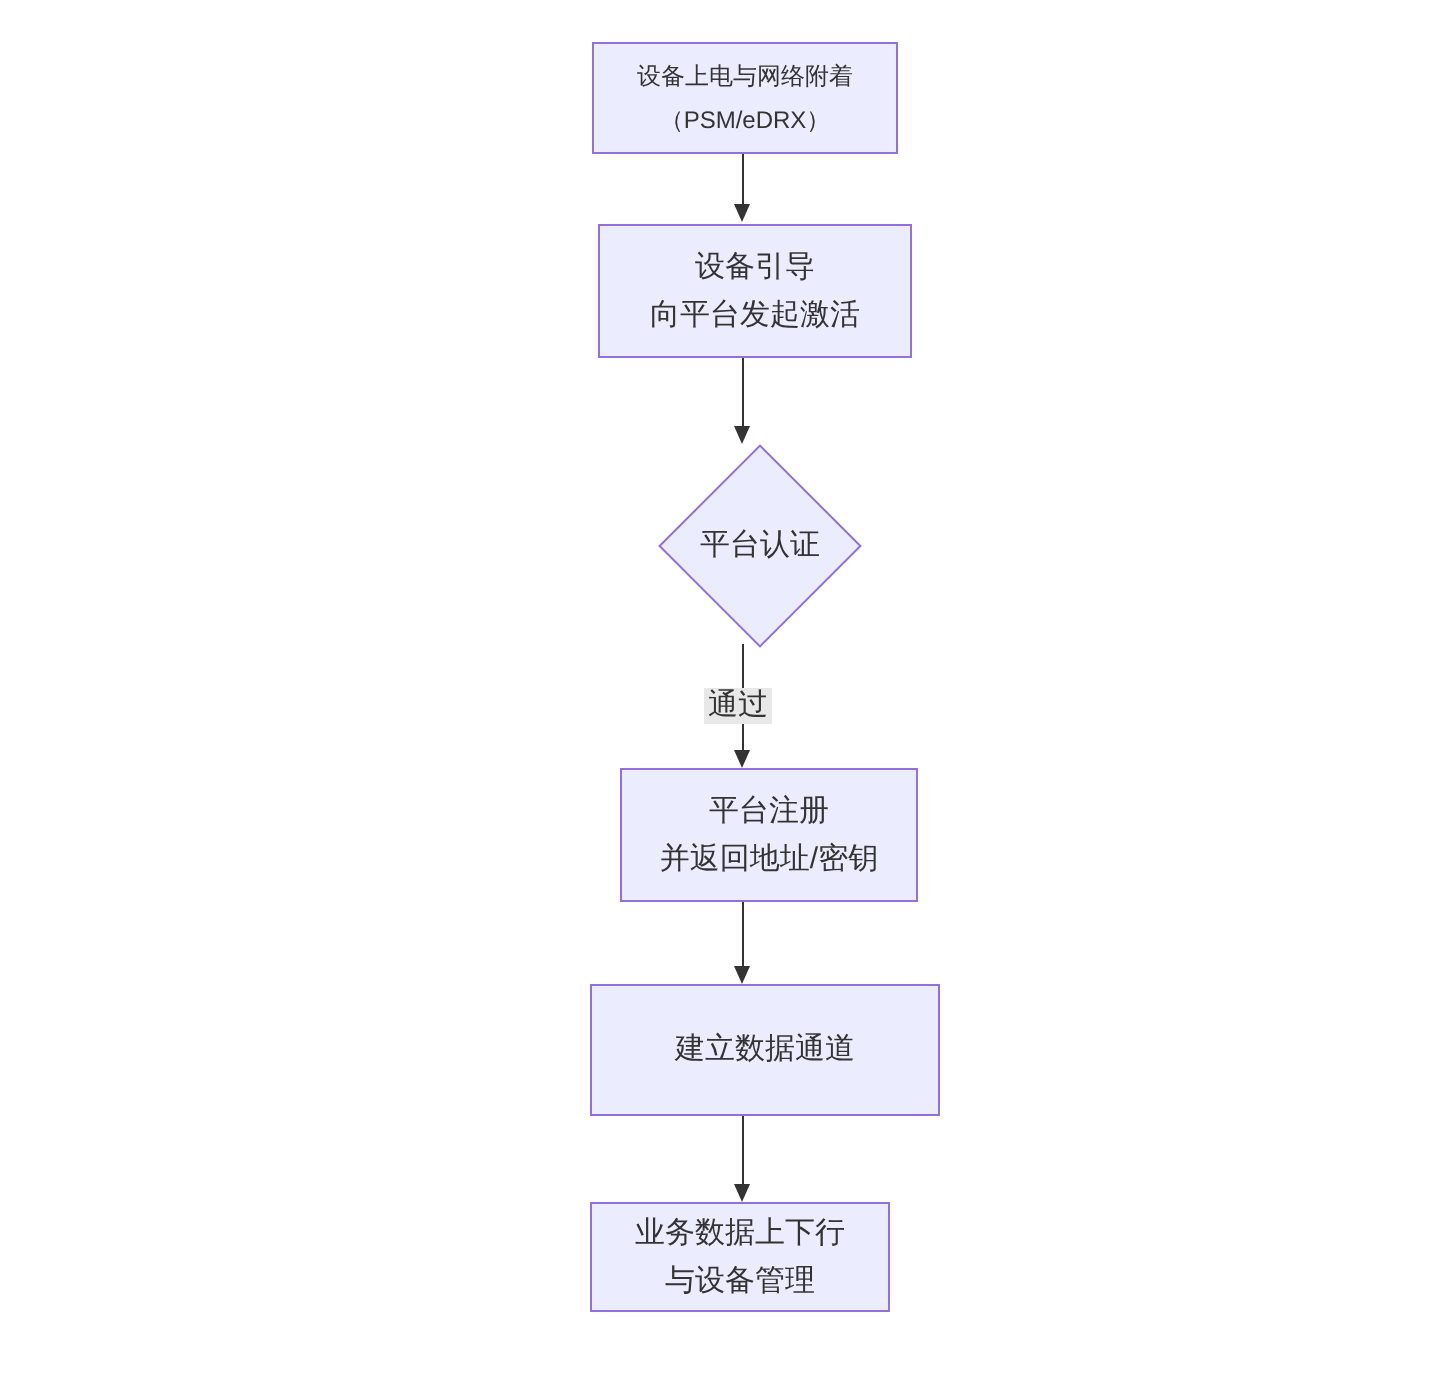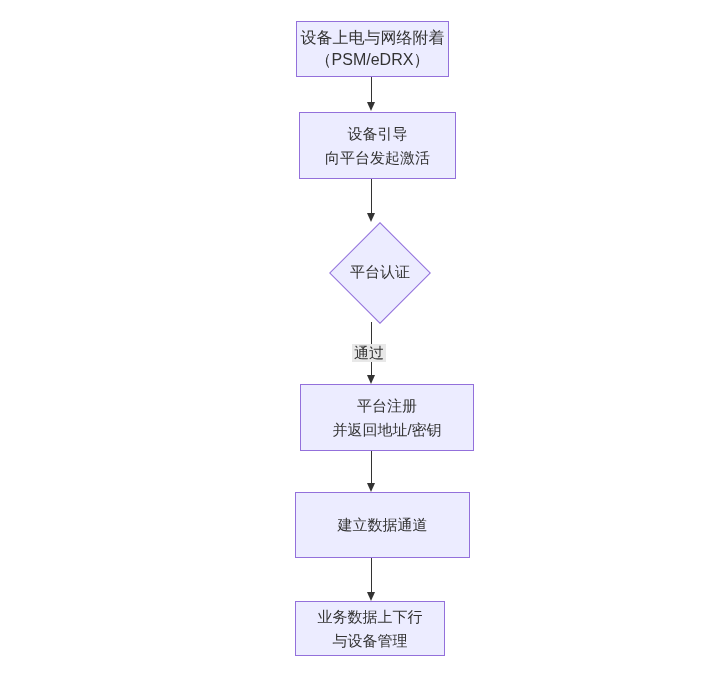--- a/index.html
+++ b/index.html
@@ -30,21 +30,21 @@
     flex-direction: column;
     align-items: center;
     justify-content: center;
     color: var(--text-color);
     font-size: 15px;
     line-height: 24px;
     text-align: center;
     white-space: nowrap;
   }
   .rect-node.small {
-    font-size: 16px;
+    font-size: 12px;
     line-height: 22px;
   }
   .vline {
     position: absolute;
     width: 1px;
     background: var(--arrow-color);
   }
   .arrowhead {
     position: absolute;
     width: 0;
@@ -114,21 +114,21 @@
 
   <div class="diamond-wrap">
     <div class="diamond-shape"></div>
     <div class="diamond-label">平台认证</div>
   </div>
 
   <div class="vline" style="left:371px; top:322px; height:53px;"></div>
   <div class="edge-label" style="left:369px; top:344px;">通过</div>
   <div class="arrowhead" style="left:367px; top:375px;"></div>
 
-  <div class="rect-node" style="left:300px; top:384px; width:174px; height:67px;">
+  <div class="rect-node" style="left:310px; top:384px; width:149px; height:67px;">
     <span>平台注册</span>
     <span>并返回地址/密钥</span>
   </div>
 
   <div class="vline" style="left:371px; top:451px; height:33px;"></div>
   <div class="arrowhead" style="left:367px; top:483px;"></div>
 
   <div class="rect-node" style="left:295px; top:492px; width:175px; height:66px;">
     <span>建立数据通道</span>
   </div>

